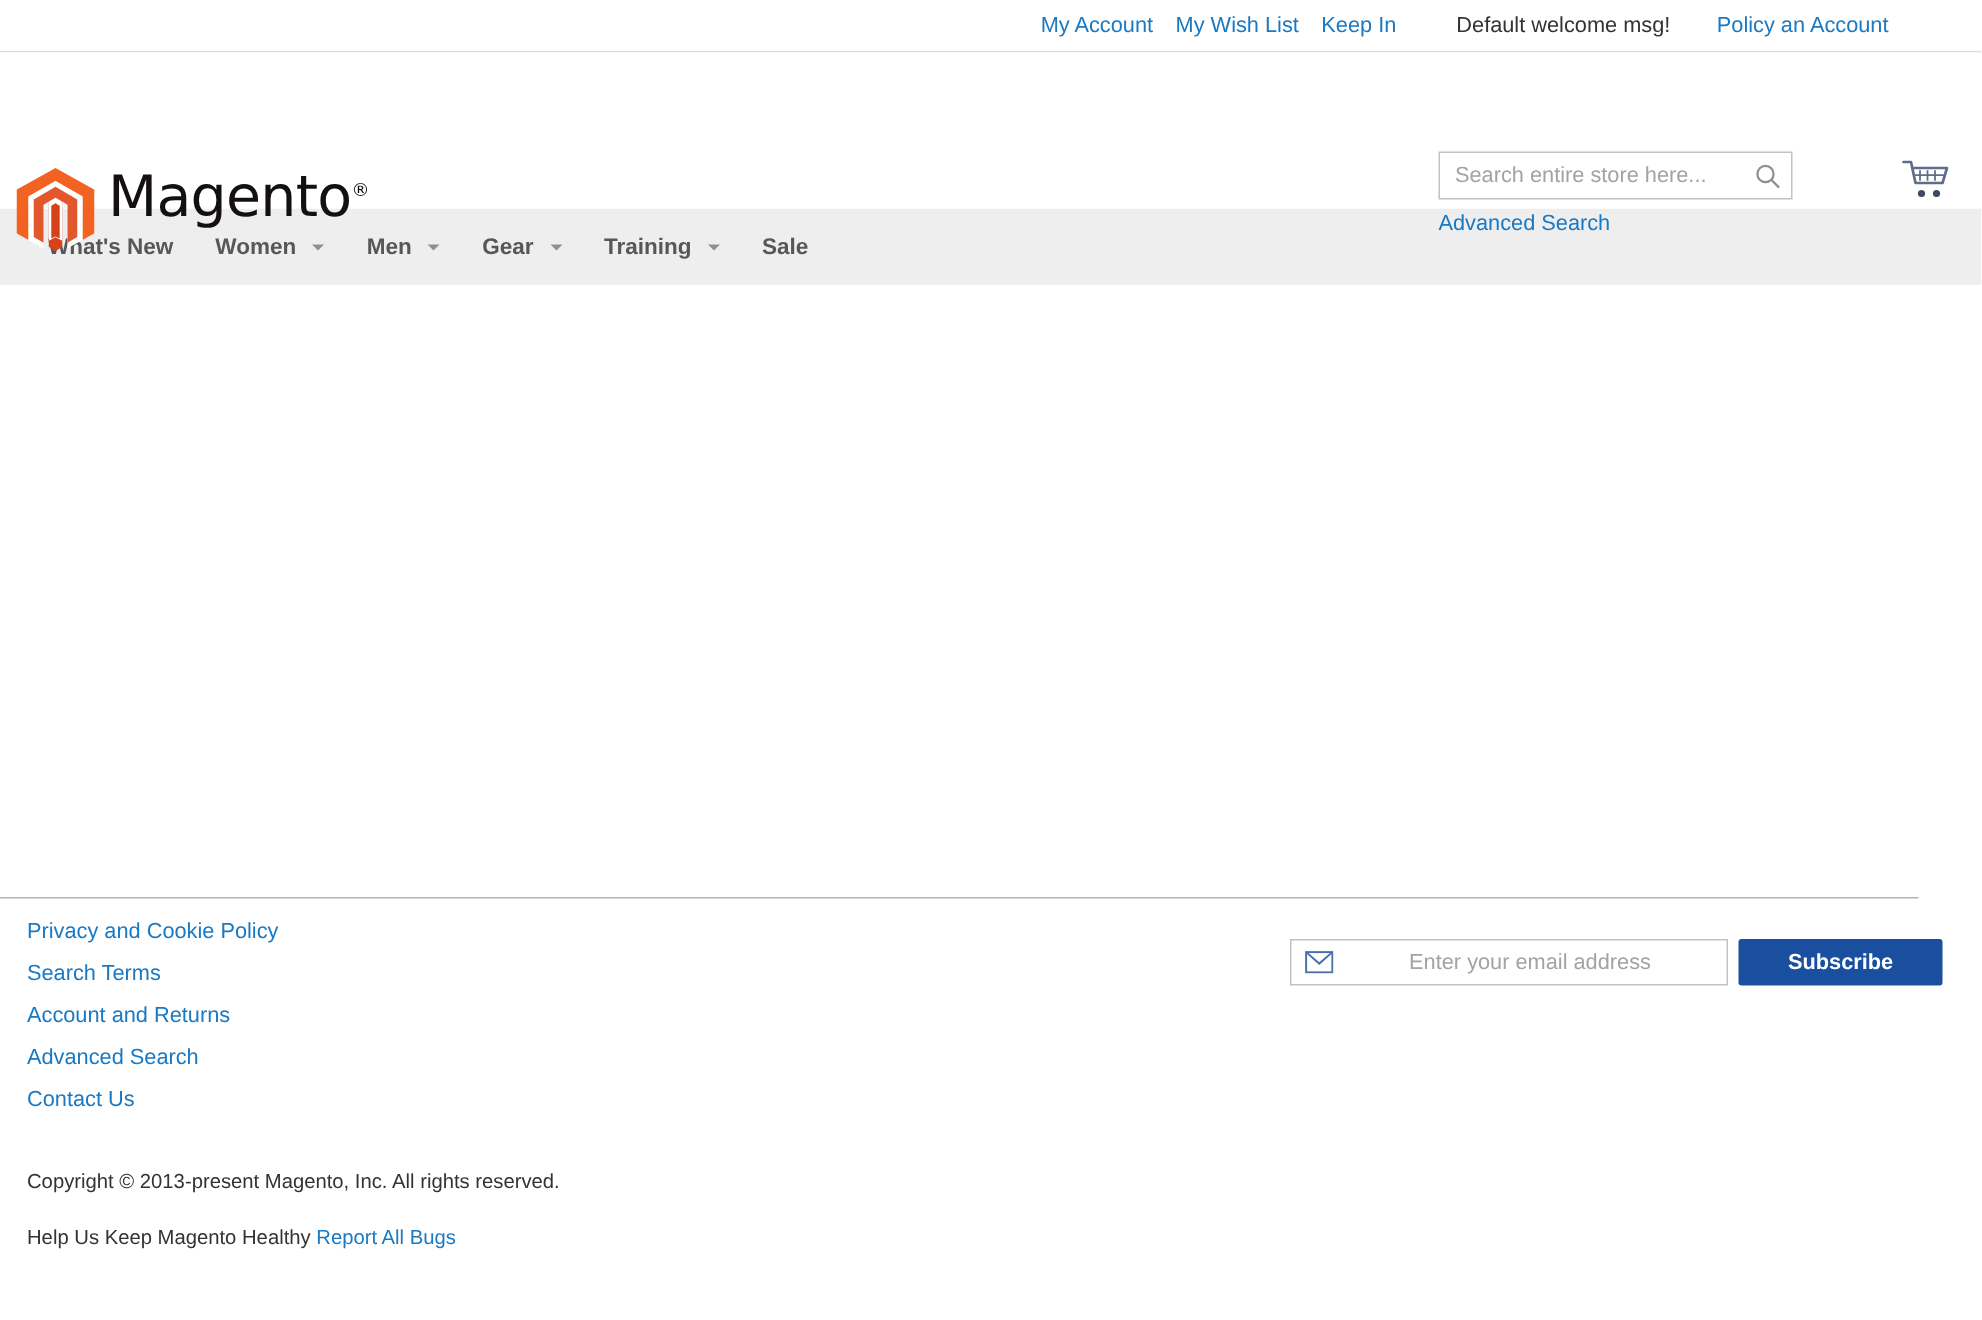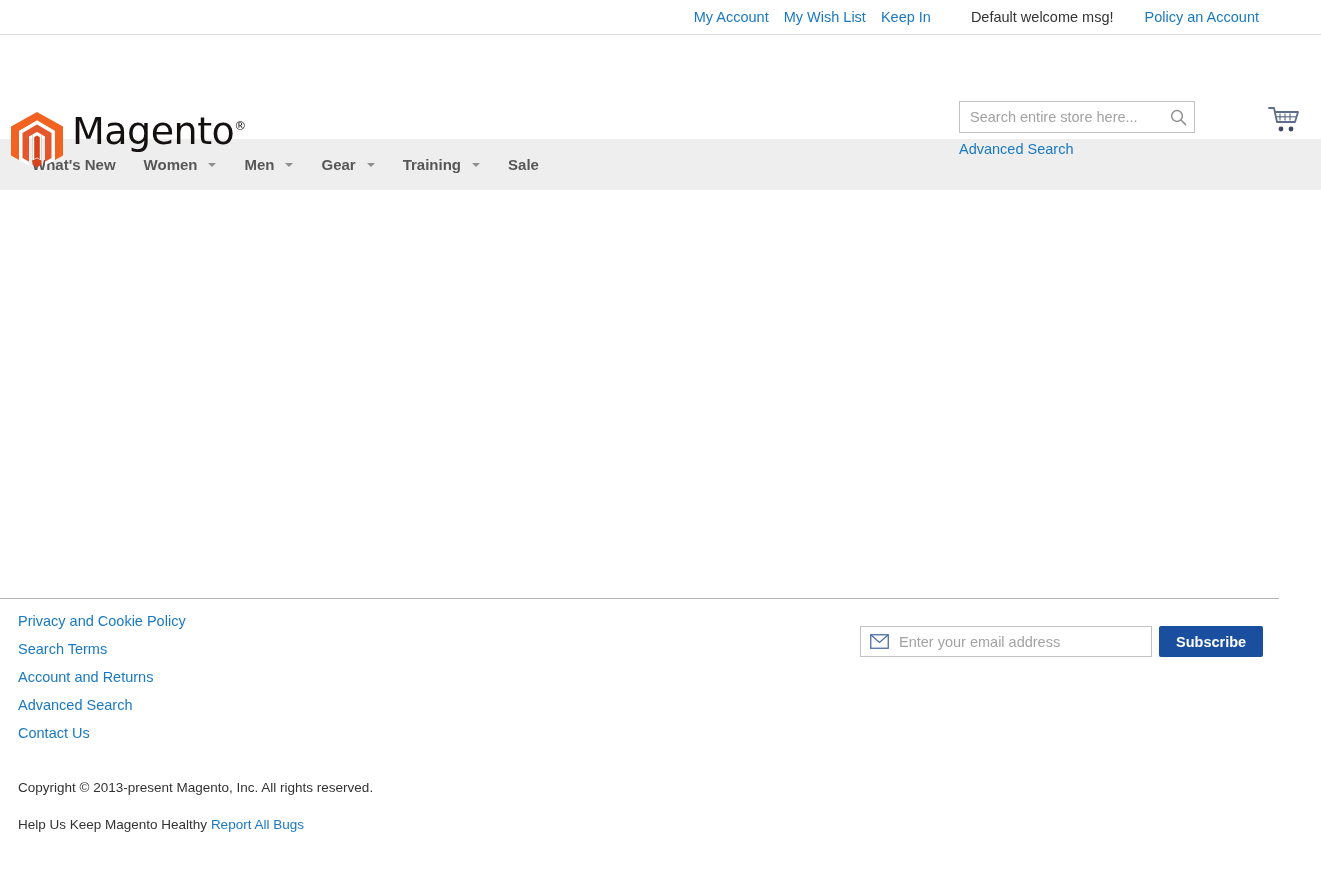--- a/index.html
+++ b/index.html
@@ -213,37 +213,38 @@
     width: 292px;
     height: 31px;
     border: 1px solid #c2c2c2;
     background: #ffffff;
     font-size: 14.5px;
     font-family: "Liberation Sans", sans-serif;
     color: #333333;
     padding: 0 10px 0 38px;
     outline: none;
     border-radius: 0;
+    text-align: center;
   }
   .news-input::placeholder { color: #a3a3a3; }
   .envelope {
     position: absolute;
     left: 10px;
     top: 8px;
     width: 19px;
     height: 15px;
     pointer-events: none;
   }
   .subscribe-btn {
     margin-left: 7px;
     background: #1a4fa0;
     color: #ffffff;
     border: none;
     height: 31px;
-    padding: 0 17px;
+    padding: 0 33px;
     font-size: 14.5px;
     font-weight: bold;
     font-family: "Liberation Sans", sans-serif;
     cursor: pointer;
     border-radius: 2px;
   }
 
   .copyright {
     position: absolute;
     left: 18px;

